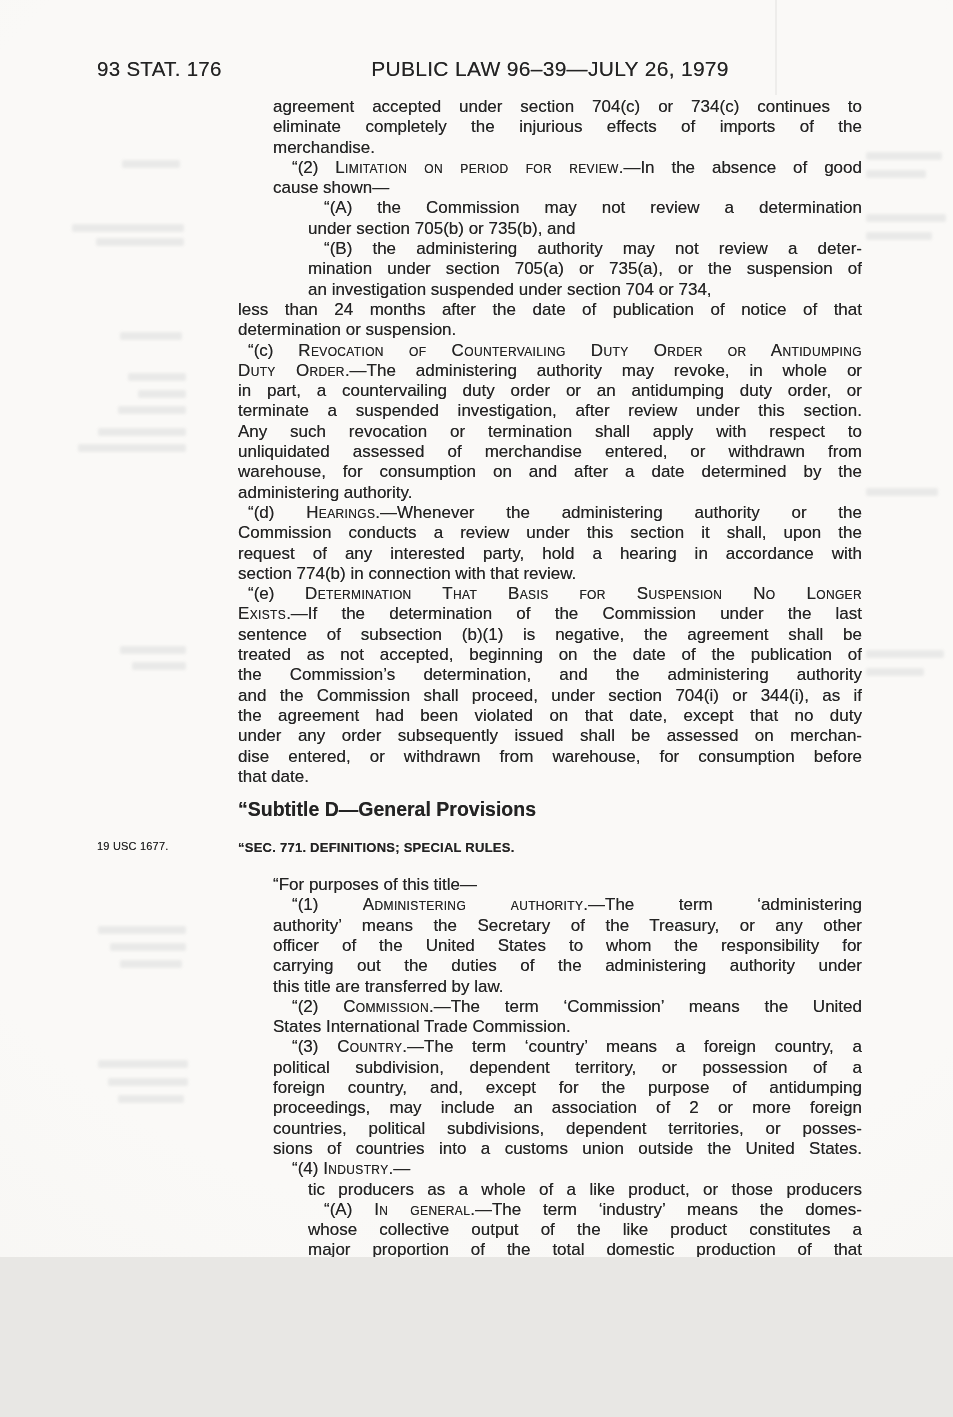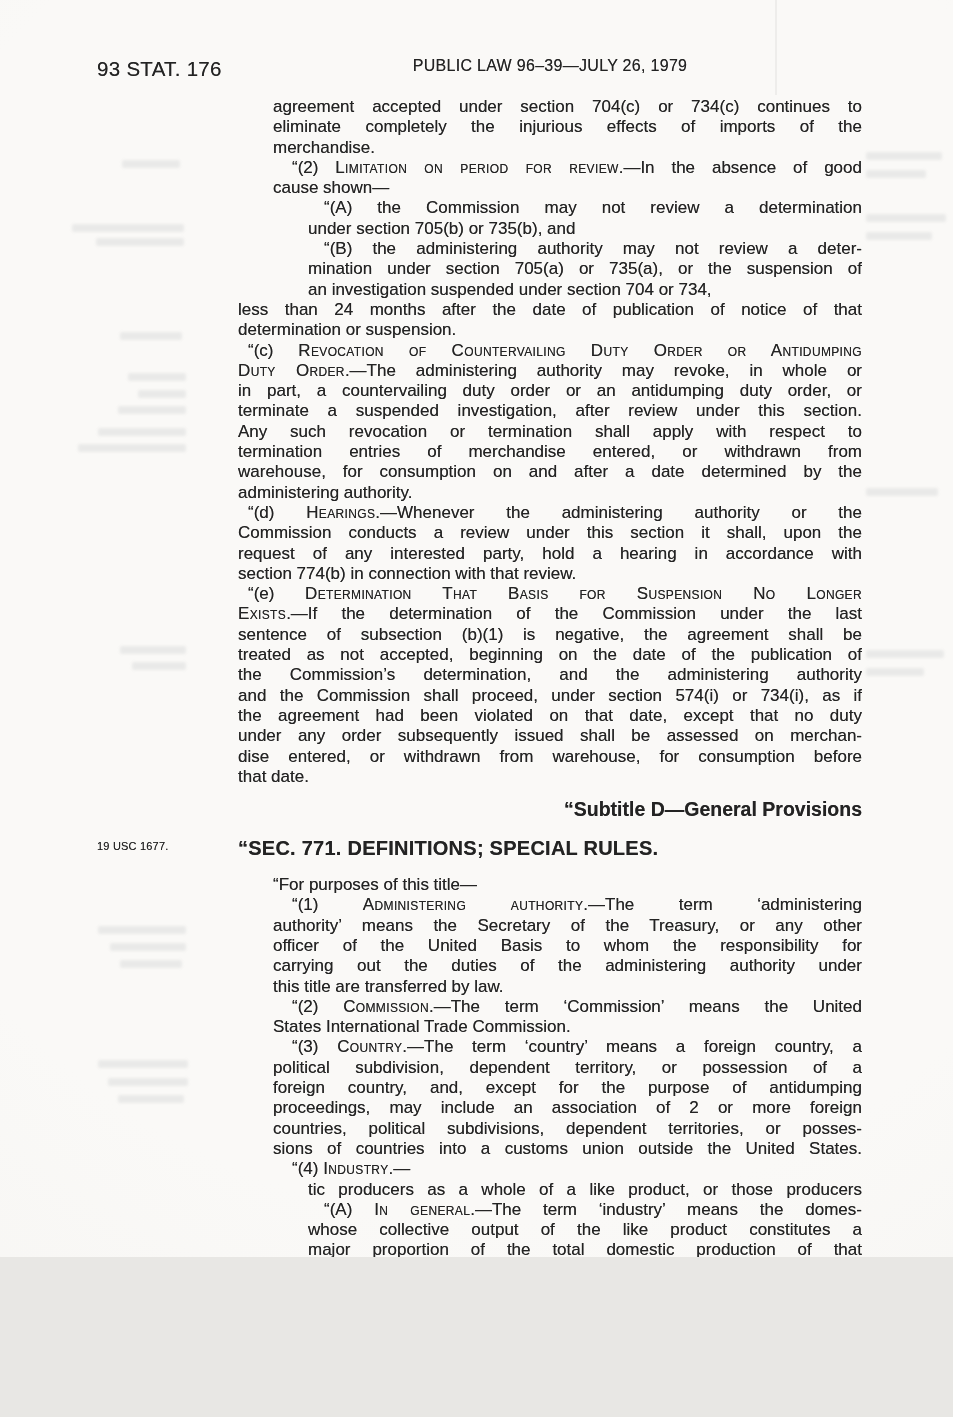--- a/index.html
+++ b/index.html
@@ -14,21 +14,21 @@
   }
   .ink{ text-shadow:0 0 .5px rgba(35,35,35,.65); }
 
   
   .hdr-stat{
     position:absolute;left:97px;top:57px;
     font-size:20.5px;letter-spacing:.3px;
   }
   .hdr-title{
     position:absolute;left:238px;top:57px;width:624px;
-    text-align:center;font-size:16px;letter-spacing:.3px;
+    text-align:center;font-size:21px;letter-spacing:.3px;
   }
 
   
   .margin-note{
     position:absolute;left:97px;top:838px;
     font-size:11px;letter-spacing:.2px;
   }
 
   
   .body-col{
@@ -40,25 +40,25 @@
   .para.lvl2{padding-left:70px;}
   .line{text-align:justify;text-align-last:justify;}
   .line.last{text-align-last:left;}
   .para.ind .line.first{text-indent:19px;}
   .para.lvl0.ind .line.first{text-indent:10px;}
   .para.lvl2.ind .line.first{text-indent:16px;}
   .sc{font-variant:small-caps;letter-spacing:.35px;}
 
   .subtitle-head{
     margin-top:11px;margin-bottom:18px;
-    text-align:right;font-weight:bold;font-size:19.5px;line-height:22px;
+    text-align:left;font-weight:bold;font-size:19.5px;line-height:22px;
   }
   .section-head{
     margin-bottom:17px;
-    font-weight:bold;font-size:20px;line-height:20px;letter-spacing:.25px;
+    font-weight:bold;font-size:13px;line-height:20px;letter-spacing:.25px;
   }
 
   
   .ghost{
     position:absolute;height:8px;border-radius:2px;
     background:#9aa0a3;opacity:.17;filter:blur(1.6px);
   }
   .ghost.blob{height:26px;opacity:.07;}
   .scanline{position:absolute;width:1.5px;background:#555;opacity:.07;}
 </style>
@@ -123,51 +123,51 @@
       <div class="para lvl0">
         <div class="line first">less than 24 months after the date of publication of notice of that</div>
         <div class="line last">determination or suspension.</div>
       </div>
       <div class="para lvl0 ind">
         <div class="line first">“(c) <span class="sc">Revocation of Countervailing Duty Order or Antidumping</span></div>
         <div class="line"><span class="sc">Duty Order</span>.—The administering authority may revoke, in whole or</div>
         <div class="line">in part, a countervailing duty order or an antidumping duty order, or</div>
         <div class="line">terminate a suspended investigation, after review under this section.</div>
         <div class="line">Any such revocation or termination shall apply with respect to</div>
-        <div class="line">termination entries of merchandise entered, or withdrawn from</div>
+        <div class="line">unliquidated assessed of merchandise entered, or withdrawn from</div>
         <div class="line">warehouse, for consumption on and after a date determined by the</div>
         <div class="line last">administering authority.</div>
       </div>
       <div class="para lvl0 ind">
         <div class="line first">“(d) <span class="sc">Hearings</span>.—Whenever the administering authority or the</div>
         <div class="line">Commission conducts a review under this section it shall, upon the</div>
         <div class="line">request of any interested party, hold a hearing in accordance with</div>
         <div class="line last">section 774(b) in connection with that review.</div>
       </div>
       <div class="para lvl0 ind">
         <div class="line first">“(e) <span class="sc">Determination That Basis for Suspension No Longer</span></div>
         <div class="line"><span class="sc">Exists</span>.—If the determination of the Commission under the last</div>
         <div class="line">sentence of subsection (b)(1) is negative, the agreement shall be</div>
         <div class="line">treated as not accepted, beginning on the date of the publication of</div>
         <div class="line">the Commission’s determination, and the administering authority</div>
-        <div class="line">and the Commission shall proceed, under section 574(i) or 734(i), as if</div>
+        <div class="line">and the Commission shall proceed, under section 704(i) or 344(i), as if</div>
         <div class="line">the agreement had been violated on that date, except that no duty</div>
         <div class="line">under any order subsequently issued shall be assessed on merchan-</div>
         <div class="line">dise entered, or withdrawn from warehouse, for consumption before</div>
         <div class="line last">that date.</div>
       </div>
       <div class="subtitle-head">“Subtitle D—General Provisions</div>
       <div class="section-head">“SEC. 771. DEFINITIONS; SPECIAL RULES.</div>
       <div class="para lvl1">
         <div class="line first last">“For purposes of this title—</div>
       </div>
       <div class="para lvl1 ind">
         <div class="line first">“(1) <span class="sc">Administering authority</span>.—The term ‘administering</div>
         <div class="line">authority’ means the Secretary of the Treasury, or any other</div>
-        <div class="line">officer of the United Basis to whom the responsibility for</div>
+        <div class="line">officer of the United States to whom the responsibility for</div>
         <div class="line">carrying out the duties of the administering authority under</div>
         <div class="line last">this title are transferred by law.</div>
       </div>
       <div class="para lvl1 ind">
         <div class="line first">“(2) <span class="sc">Commission</span>.—The term ‘Commission’ means the United</div>
         <div class="line last">States International Trade Commission.</div>
       </div>
       <div class="para lvl1 ind">
         <div class="line first">“(3) <span class="sc">Country</span>.—The term ‘country’ means a foreign country, a</div>
         <div class="line">political subdivision, dependent territory, or possession of a</div>

